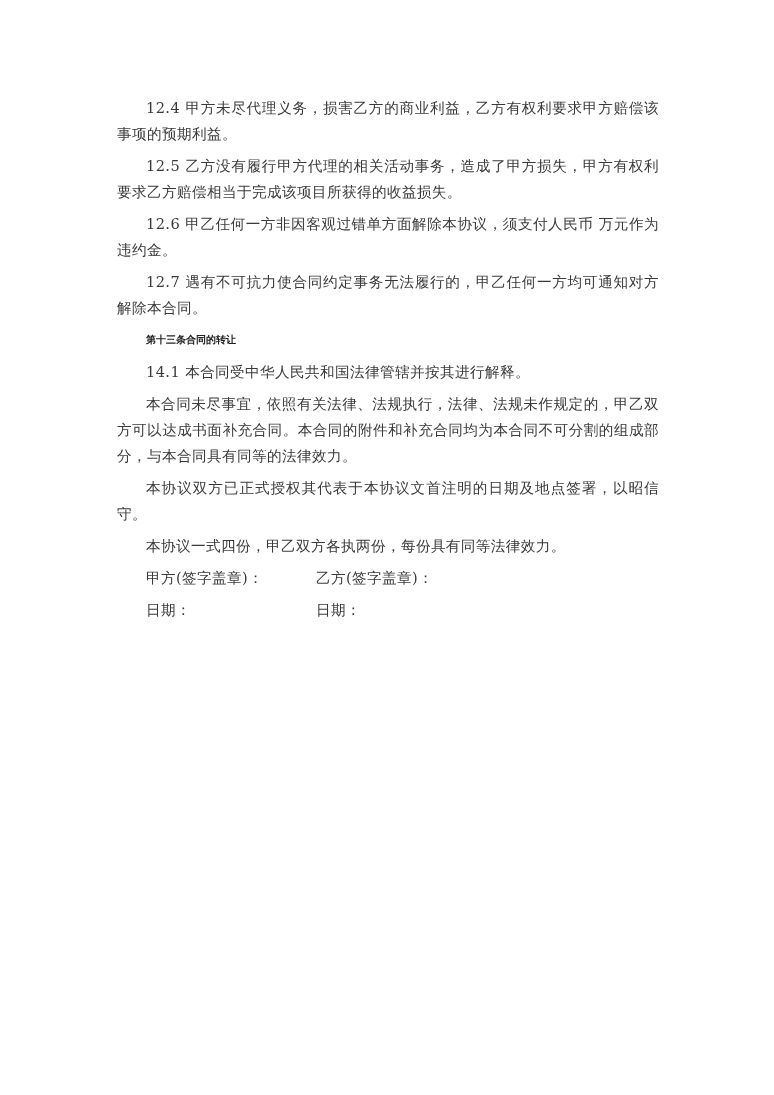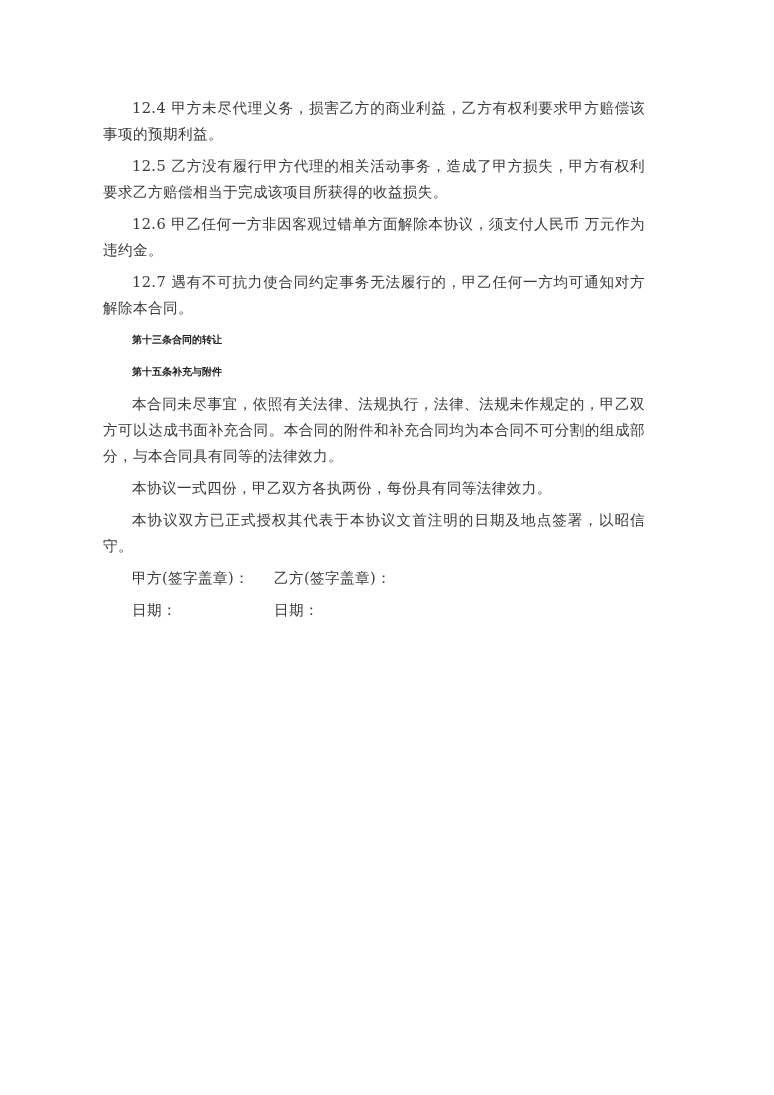--- a/index.html
+++ b/index.html
@@ -1,39 +1,39 @@
 <!DOCTYPE html>
 <html><head>
   <meta charset="utf-8">
   <style>
     html, body { margin: 0; padding: 0; background: #ffffff; }
     body { width: 774px; height: 1095px; position: relative; overflow: hidden;
            font-family: "DejaVu Serif", "Liberation Serif", serif; color: #3a3a3a; }
-    .page { position: absolute; left: 103px; top: 95px; width: 542px; }
+    .page { position: absolute; left: 117px; top: 95px; width: 542px; }
     .p { font-size: 14.6px; line-height: 26px; margin: 0 0 6px 0; text-align: justify;
          text-indent: 29px; letter-spacing: 0.4px; }
     .h { font-family: "DejaVu Sans", "Liberation Sans", sans-serif; font-weight: bold;
          font-size: 10px; line-height: 26px; margin: 0 0 6px 0; text-indent: 29px; color: #222; }
     .sig-row { display: flex; font-size: 14.6px; line-height: 26px; margin: 0 0 6px 0;
-               padding-left: 29px; letter-spacing: 0.4px; }
+               padding-left: 29px; letter-spacing: 0.4px; gap: 28px; }
     .sig-col { width: 142px; }
   </style>
 </head>
 <body>
 
 <div class="page">
   <p class="p">12.4 甲方未尽代理义务，损害乙方的商业利益，乙方有权利要求甲方赔偿该事项的预期利益。</p>
   <p class="p">12.5 乙方没有履行甲方代理的相关活动事务，造成了甲方损失，甲方有权利要求乙方赔偿相当于完成该项目所获得的收益损失。</p>
   <p class="p">12.6 甲乙任何一方非因客观过错单方面解除本协议，须支付人民币 万元作为违约金。</p>
   <p class="p">12.7 遇有不可抗力使合同约定事务无法履行的，甲乙任何一方均可通知对方解除本合同。</p>
   <p class="h">第十三条合同的转让</p>
-  <p class="h">第十五条补充与附件</p>
+  <p class="p">14.1 本合同受中华人民共和国法律管辖并按其进行解释。</p>
   <p class="p">本合同未尽事宜，依照有关法律、法规执行，法律、法规未作规定的，甲乙双方可以达成书面补充合同。本合同的附件和补充合同均为本合同不可分割的组成部分，与本合同具有同等的法律效力。</p>
+  <p class="p">本协议双方已正式授权其代表于本协议文首注明的日期及地点签署，以昭信守。</p>
   <p class="p">本协议一式四份，甲乙双方各执两份，每份具有同等法律效力。</p>
-  <p class="p">本协议双方已正式授权其代表于本协议文首注明的日期及地点签署，以昭信守。</p>
 
   <div class="sig-row">
     <span class="sig-col">甲方(签字盖章)：</span>
     <span>乙方(签字盖章)：</span>
   </div>
   <div class="sig-row">
     <span class="sig-col">日期：</span>
     <span>日期：</span>
   </div>
 </div>

